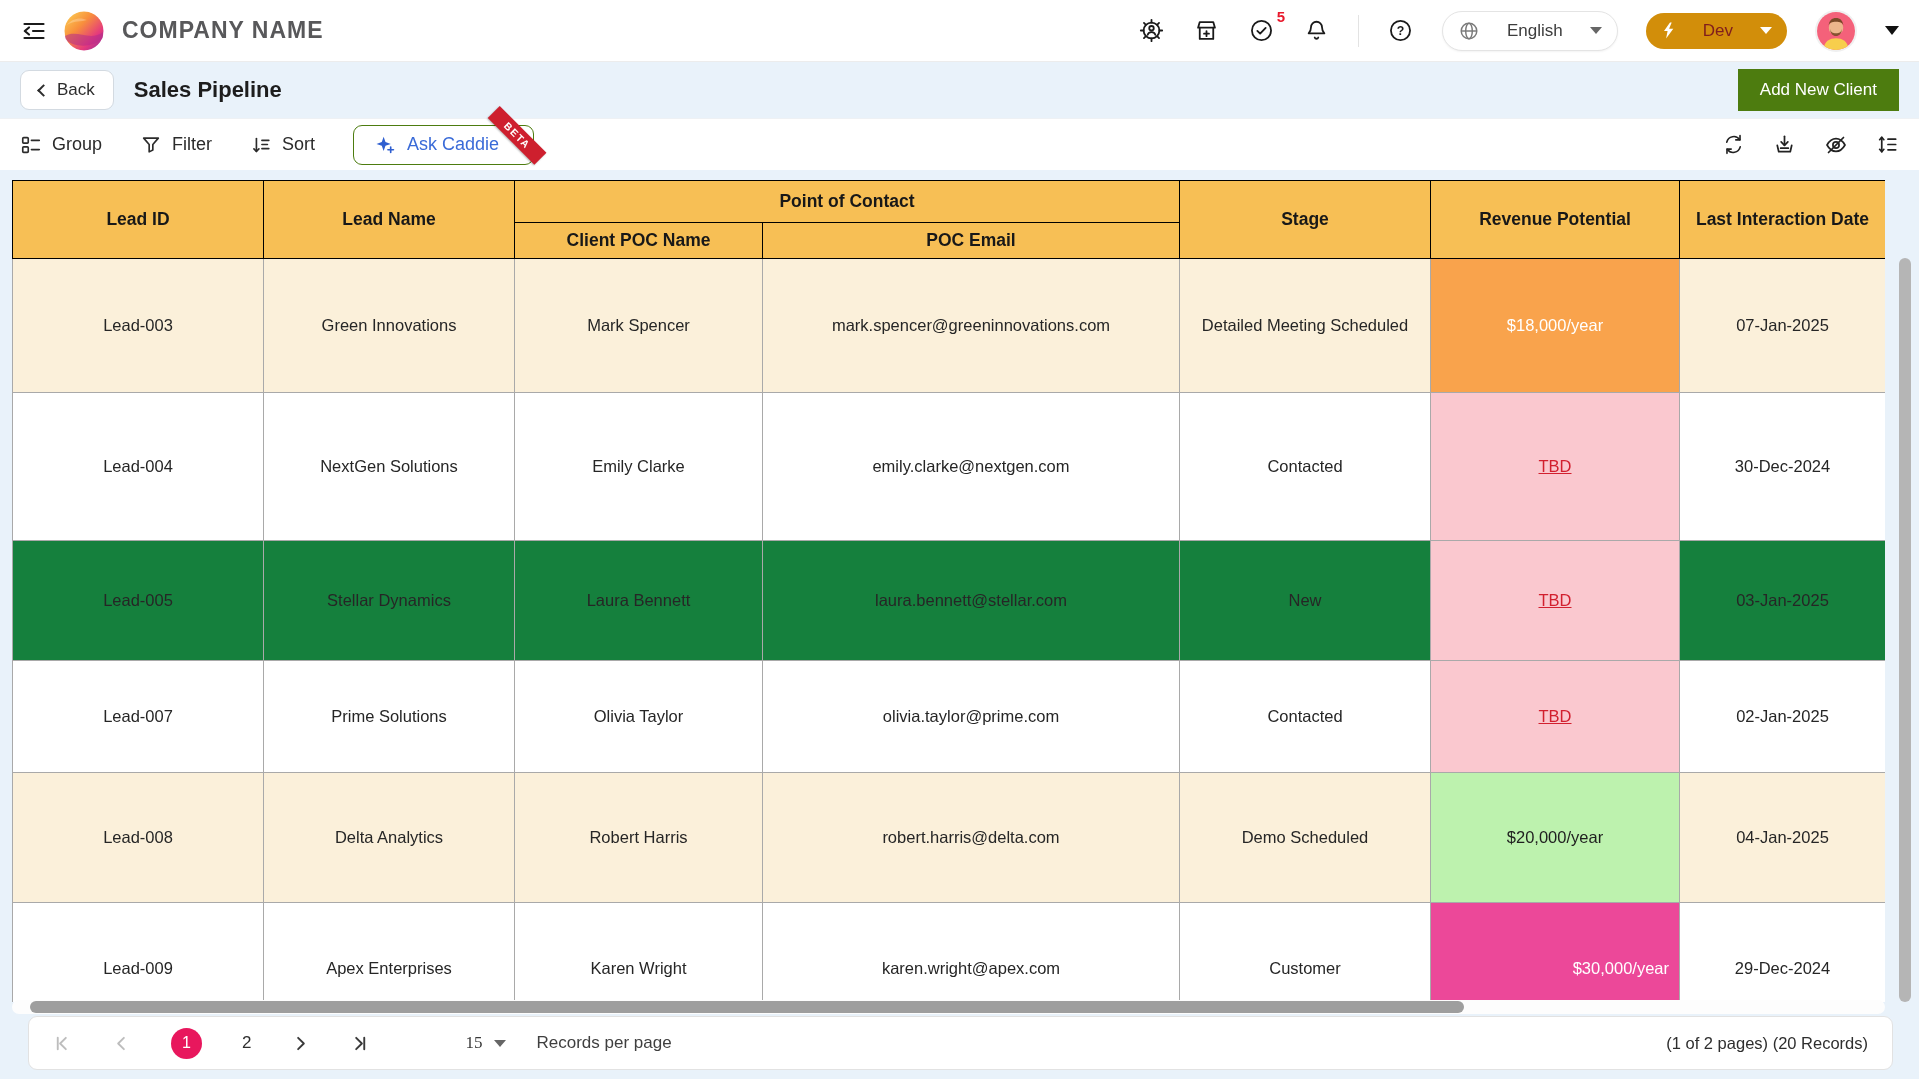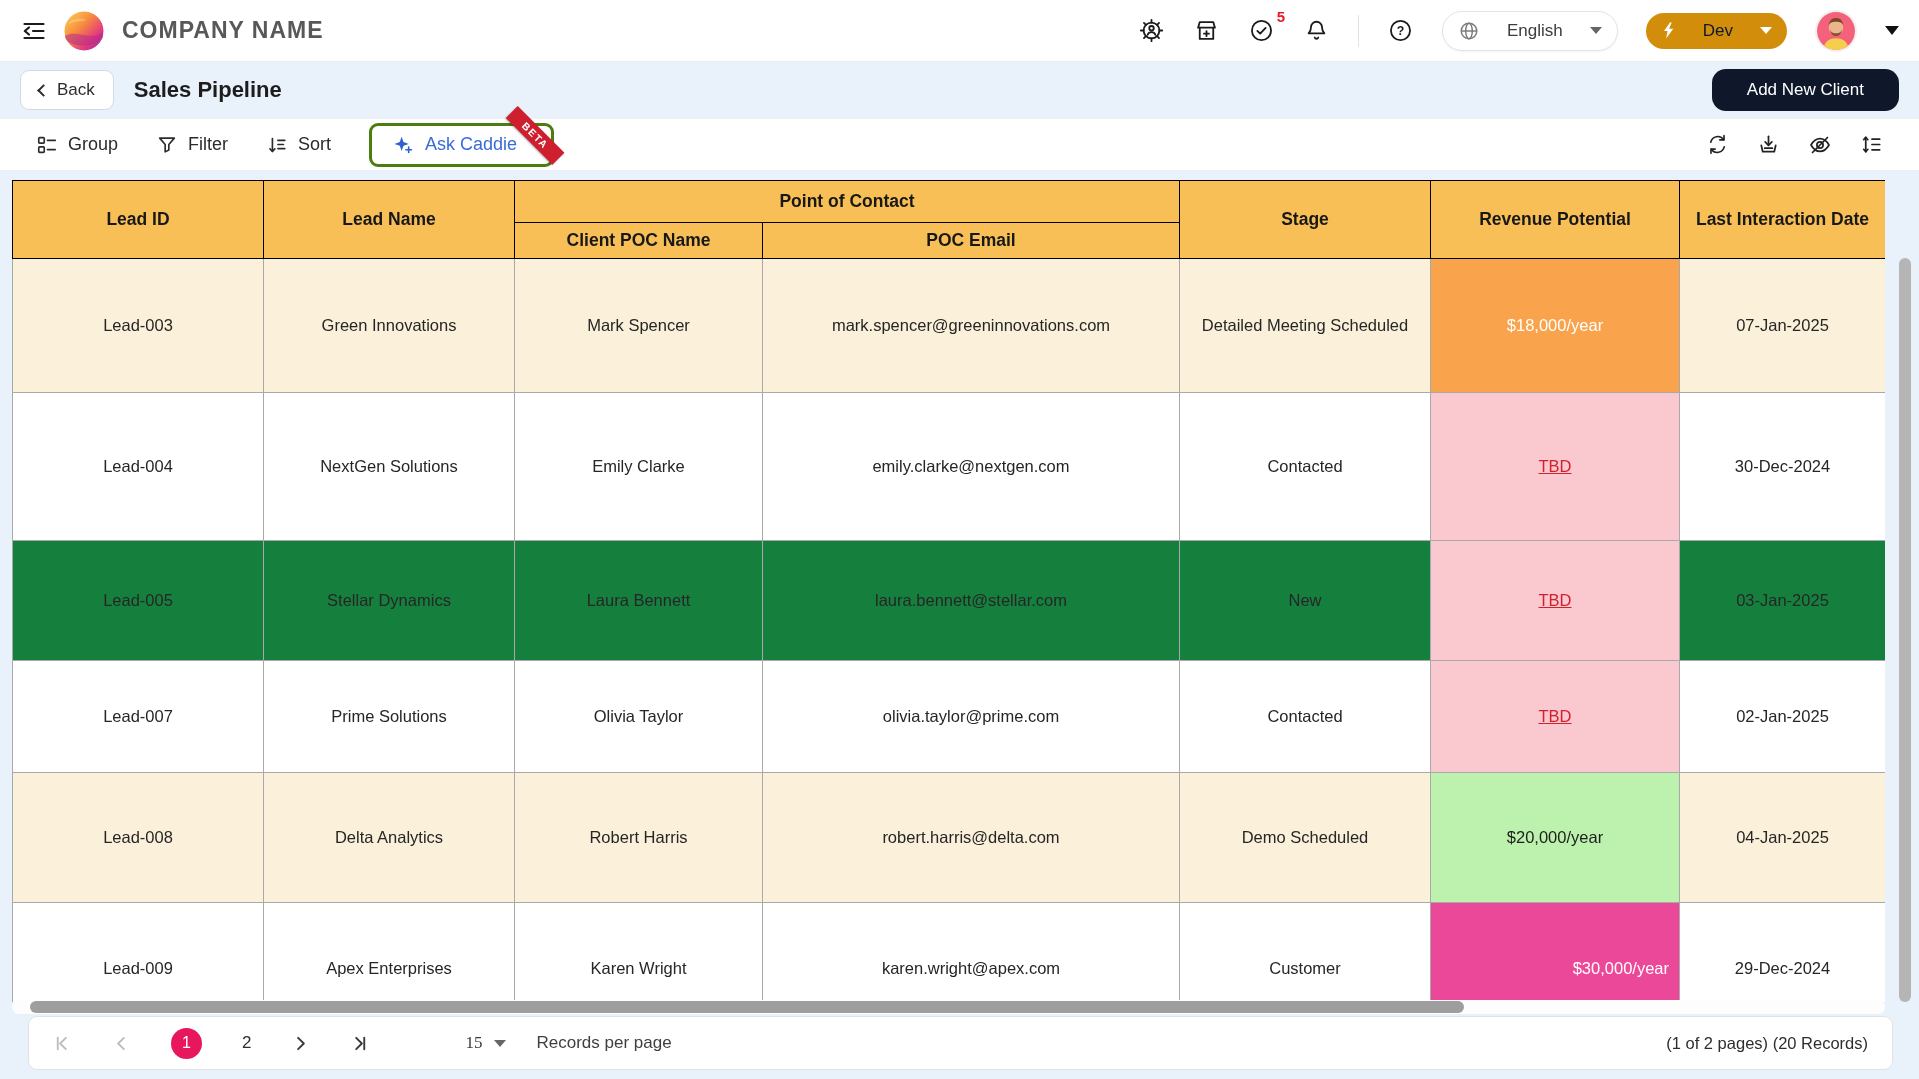--- a/index.html
+++ b/index.html
@@ -17,42 +17,42 @@
   .icon-btn { display:flex; align-items:center; justify-content:center; position:relative; }
   .icon-btn svg { display:block; }
   .brand { display:flex; align-items:center; gap:16px; }
   .logo { width:40px; height:40px; border-radius:50%; overflow:hidden; display:block; }
   .company-name { font-size:23px; font-weight:700; letter-spacing:1px; color:#58585A; margin-left:2px; }
   .topbar-right { margin-left:auto; display:flex; align-items:center; gap:28px; }
   .badge { position:absolute; top:-9px; right:-10px; color:#E8192C; font-size:15px; font-weight:700; }
   .vdivider { width:1px; height:32px; background:#e3e3e3; }
   .pill { display:flex; align-items:center; gap:27px; border-radius:22px; padding:8px 15px; font-size:17px; }
   .lang-pill { background:#fff; border:1px solid #e4e4e4; color:#3d3d3d; box-shadow:0 1px 2px rgba(0,0,0,.05); }
-  .dev-pill { background:#D28E0A; color:#0f172a; }
+  .dev-pill { background:#D28E0A; color:#7f1d1d; }
   .caret { width:0; height:0; border-left:6px solid transparent; border-right:6px solid transparent; border-top:7px solid #666; display:inline-block; }
   .caret.white { border-top-color:#fff; }
   .caret.black { border-top-color:#111; border-left-width:7px; border-right-width:7px; border-top-width:9px; }
   .avatar { width:42px; height:42px; border-radius:50%; overflow:hidden; border:2px solid #f0f0f0; display:block; }
 
   
   .page-header { height:56px; background:#E9F2FA; display:flex; align-items:center; padding:0 20px; gap:20px; }
   .back-btn { background:#fff; border:1px solid #d3dae1; border-radius:9px; padding:9px 18px;
               font-size:17px; color:#2d2d2d; display:flex; align-items:center; gap:9px; }
   .chev-left { width:9px; height:9px; border-left:2.4px solid #2d2d2d; border-bottom:2.4px solid #2d2d2d;
                transform:rotate(45deg); display:inline-block; }
   .page-title { font-size:22px; font-weight:700; color:#1d1d1d; margin:0; }
-  .add-client-btn { margin-left:auto; background:#0f172a; color:#fff; border-radius:14px;
-                    padding:11px 35px; font-size:17px; }
+  .add-client-btn { margin-left:auto; background:#4d7c0f; color:#fff; border-radius:0;
+                    padding:11px 22px; font-size:17px; }
 
   
   .toolbar { height:52px; background:#fff; border-top:1px solid #eef1f4;
-             display:flex; align-items:center; padding:0 36px; gap:38px; }
+             display:flex; align-items:center; padding:0 20px; gap:38px; }
   .tool-item { display:flex; align-items:center; gap:10px; font-size:18px; color:#2b2b2b; }
   .ask-caddie { position:relative; display:flex; align-items:center; gap:11px;
-                border:3px solid #4d7c0f; border-radius:9px; padding:8px 34px 8px 20px;
+                border:1px solid #4d7c0f; border-radius:9px; padding:8px 34px 8px 20px;
                 color:#3A6BD8; font-size:18px; background:#fff; }
   .beta-ribbon { position:absolute; top:1px; right:-17px; transform:rotate(45deg);
                  background:#CE1F2E; color:#fff; font-size:10px; font-weight:700;
                  letter-spacing:1.5px; padding:3px 17px; box-shadow:0 1px 2px rgba(0,0,0,.3); }
   .toolbar-right { margin-left:auto; display:flex; align-items:center; gap:28px; }
 
   
   .content { position:relative; height:909px; background:#E9F2FA; padding:10px 0 0 12px; }
   .table-clip { width:1873px; height:822px; overflow:hidden; }
   table { border-collapse:collapse; table-layout:fixed; width:1873px; background:#fff; }

